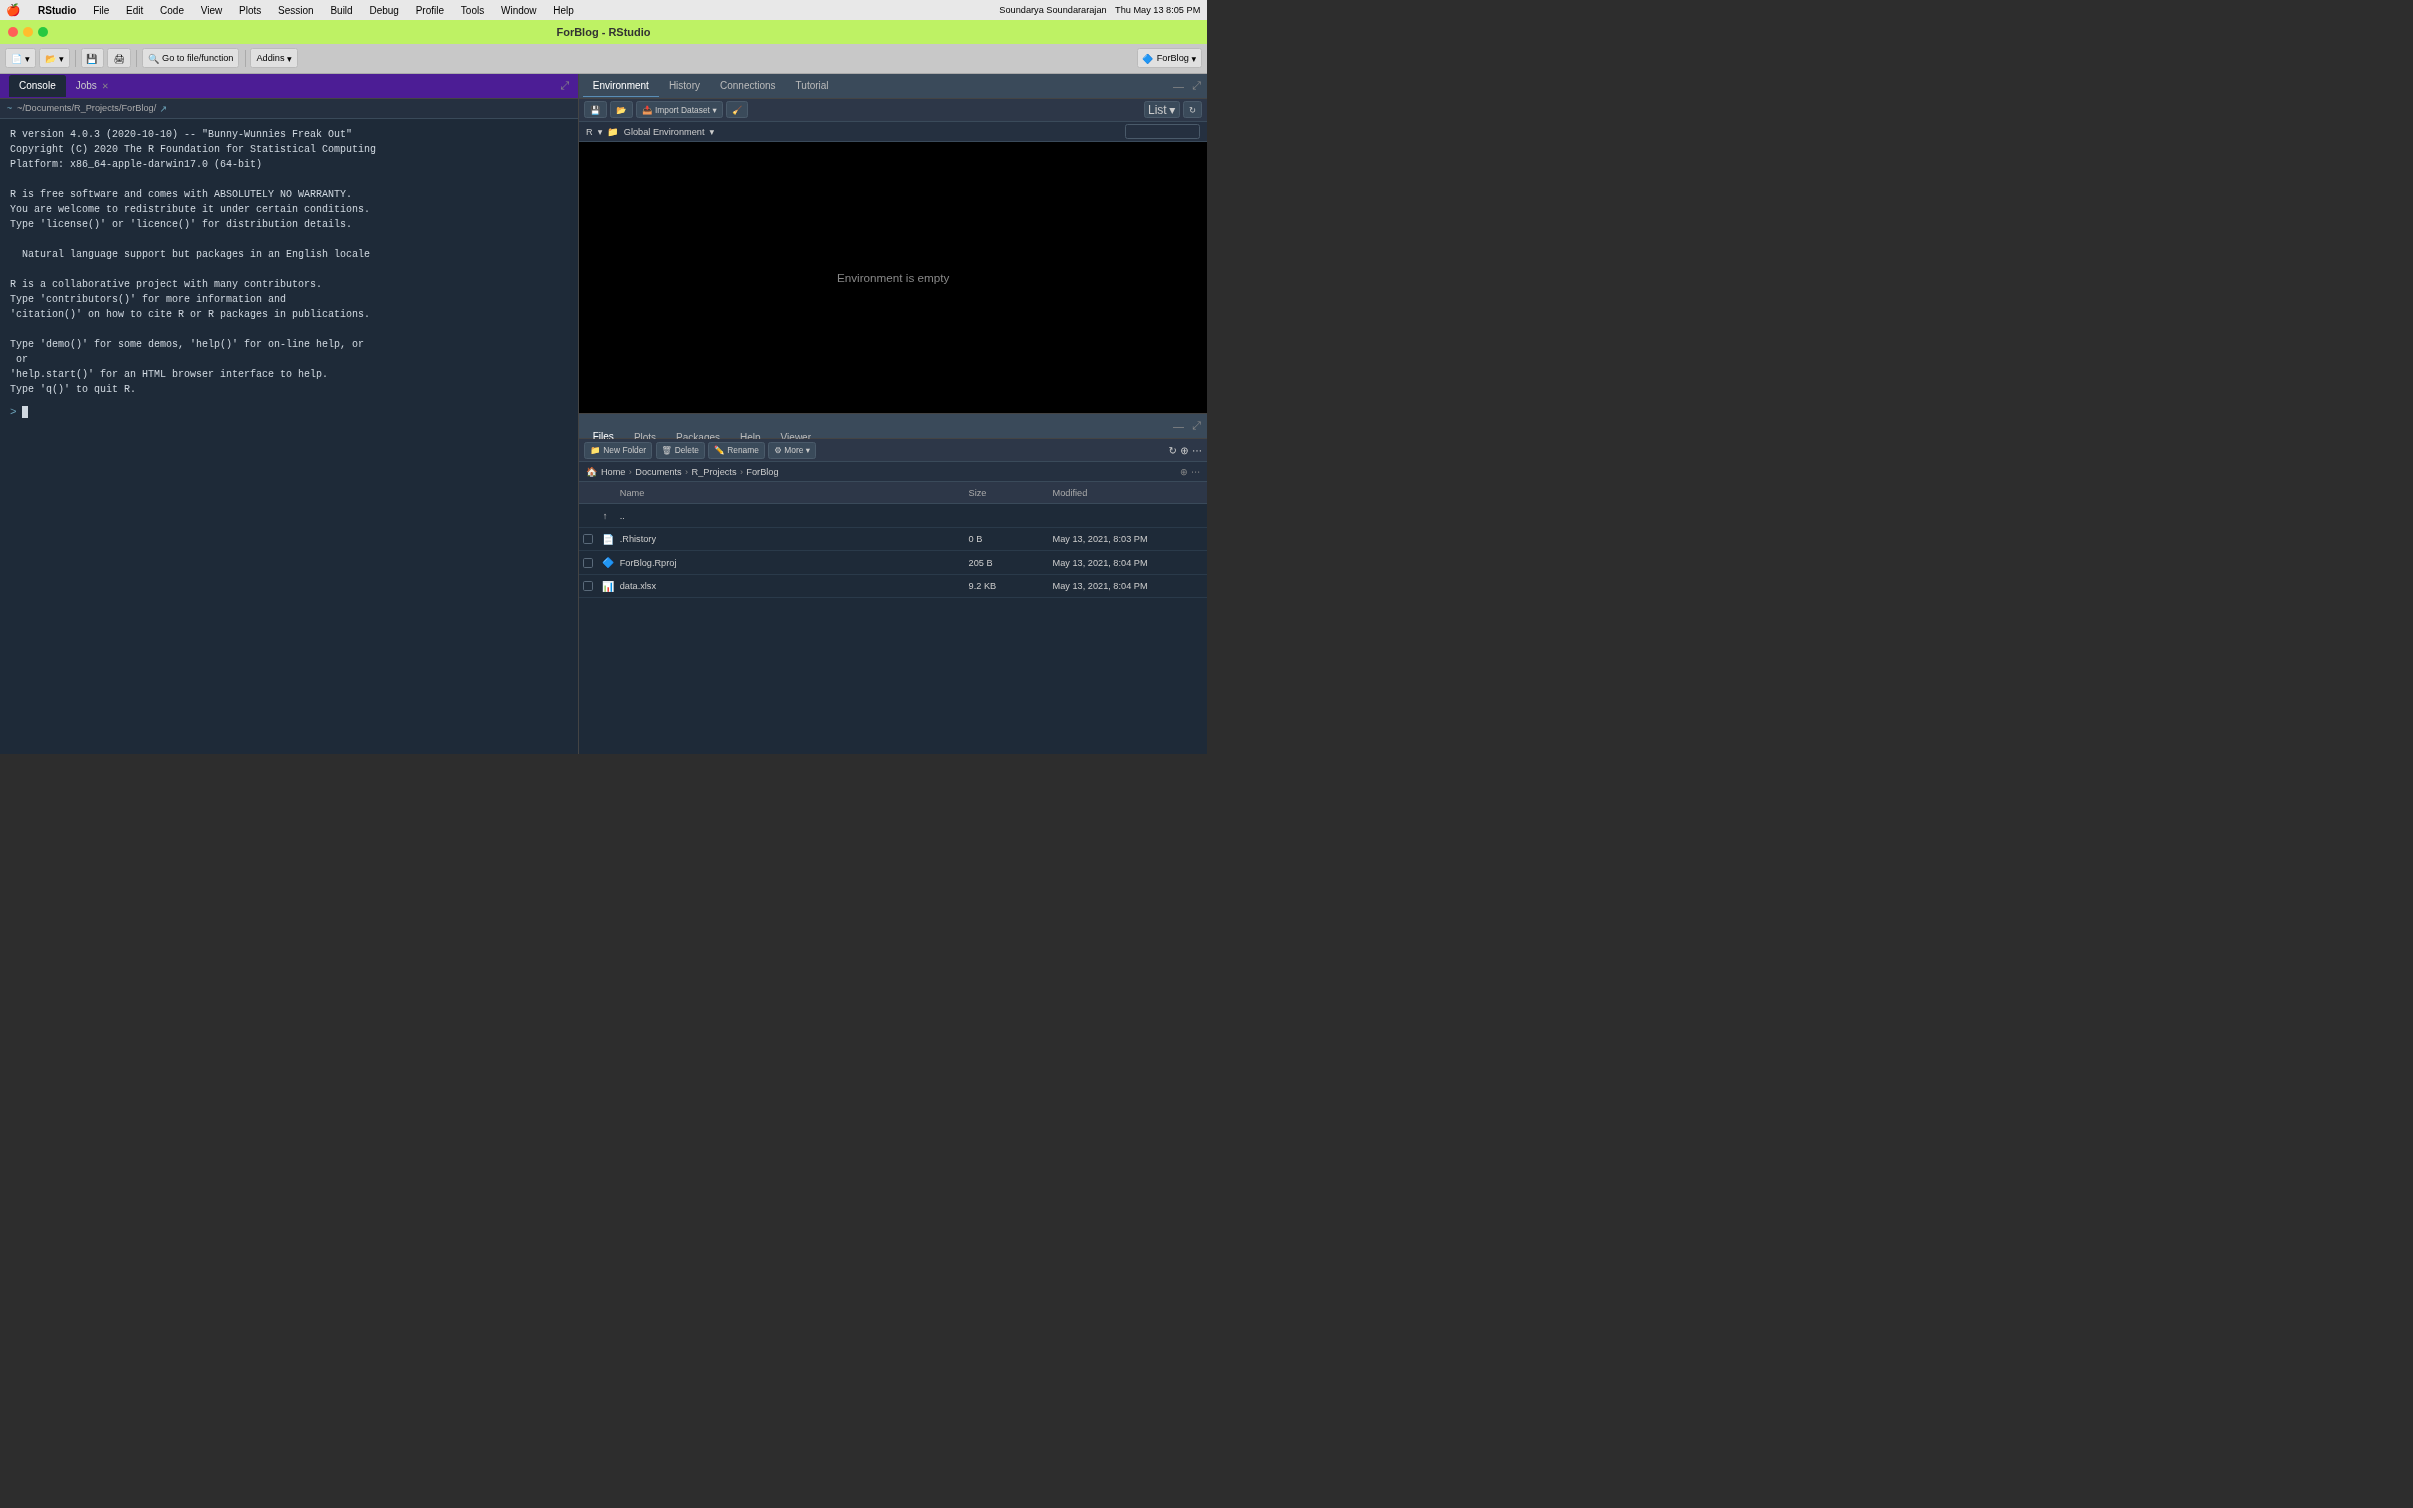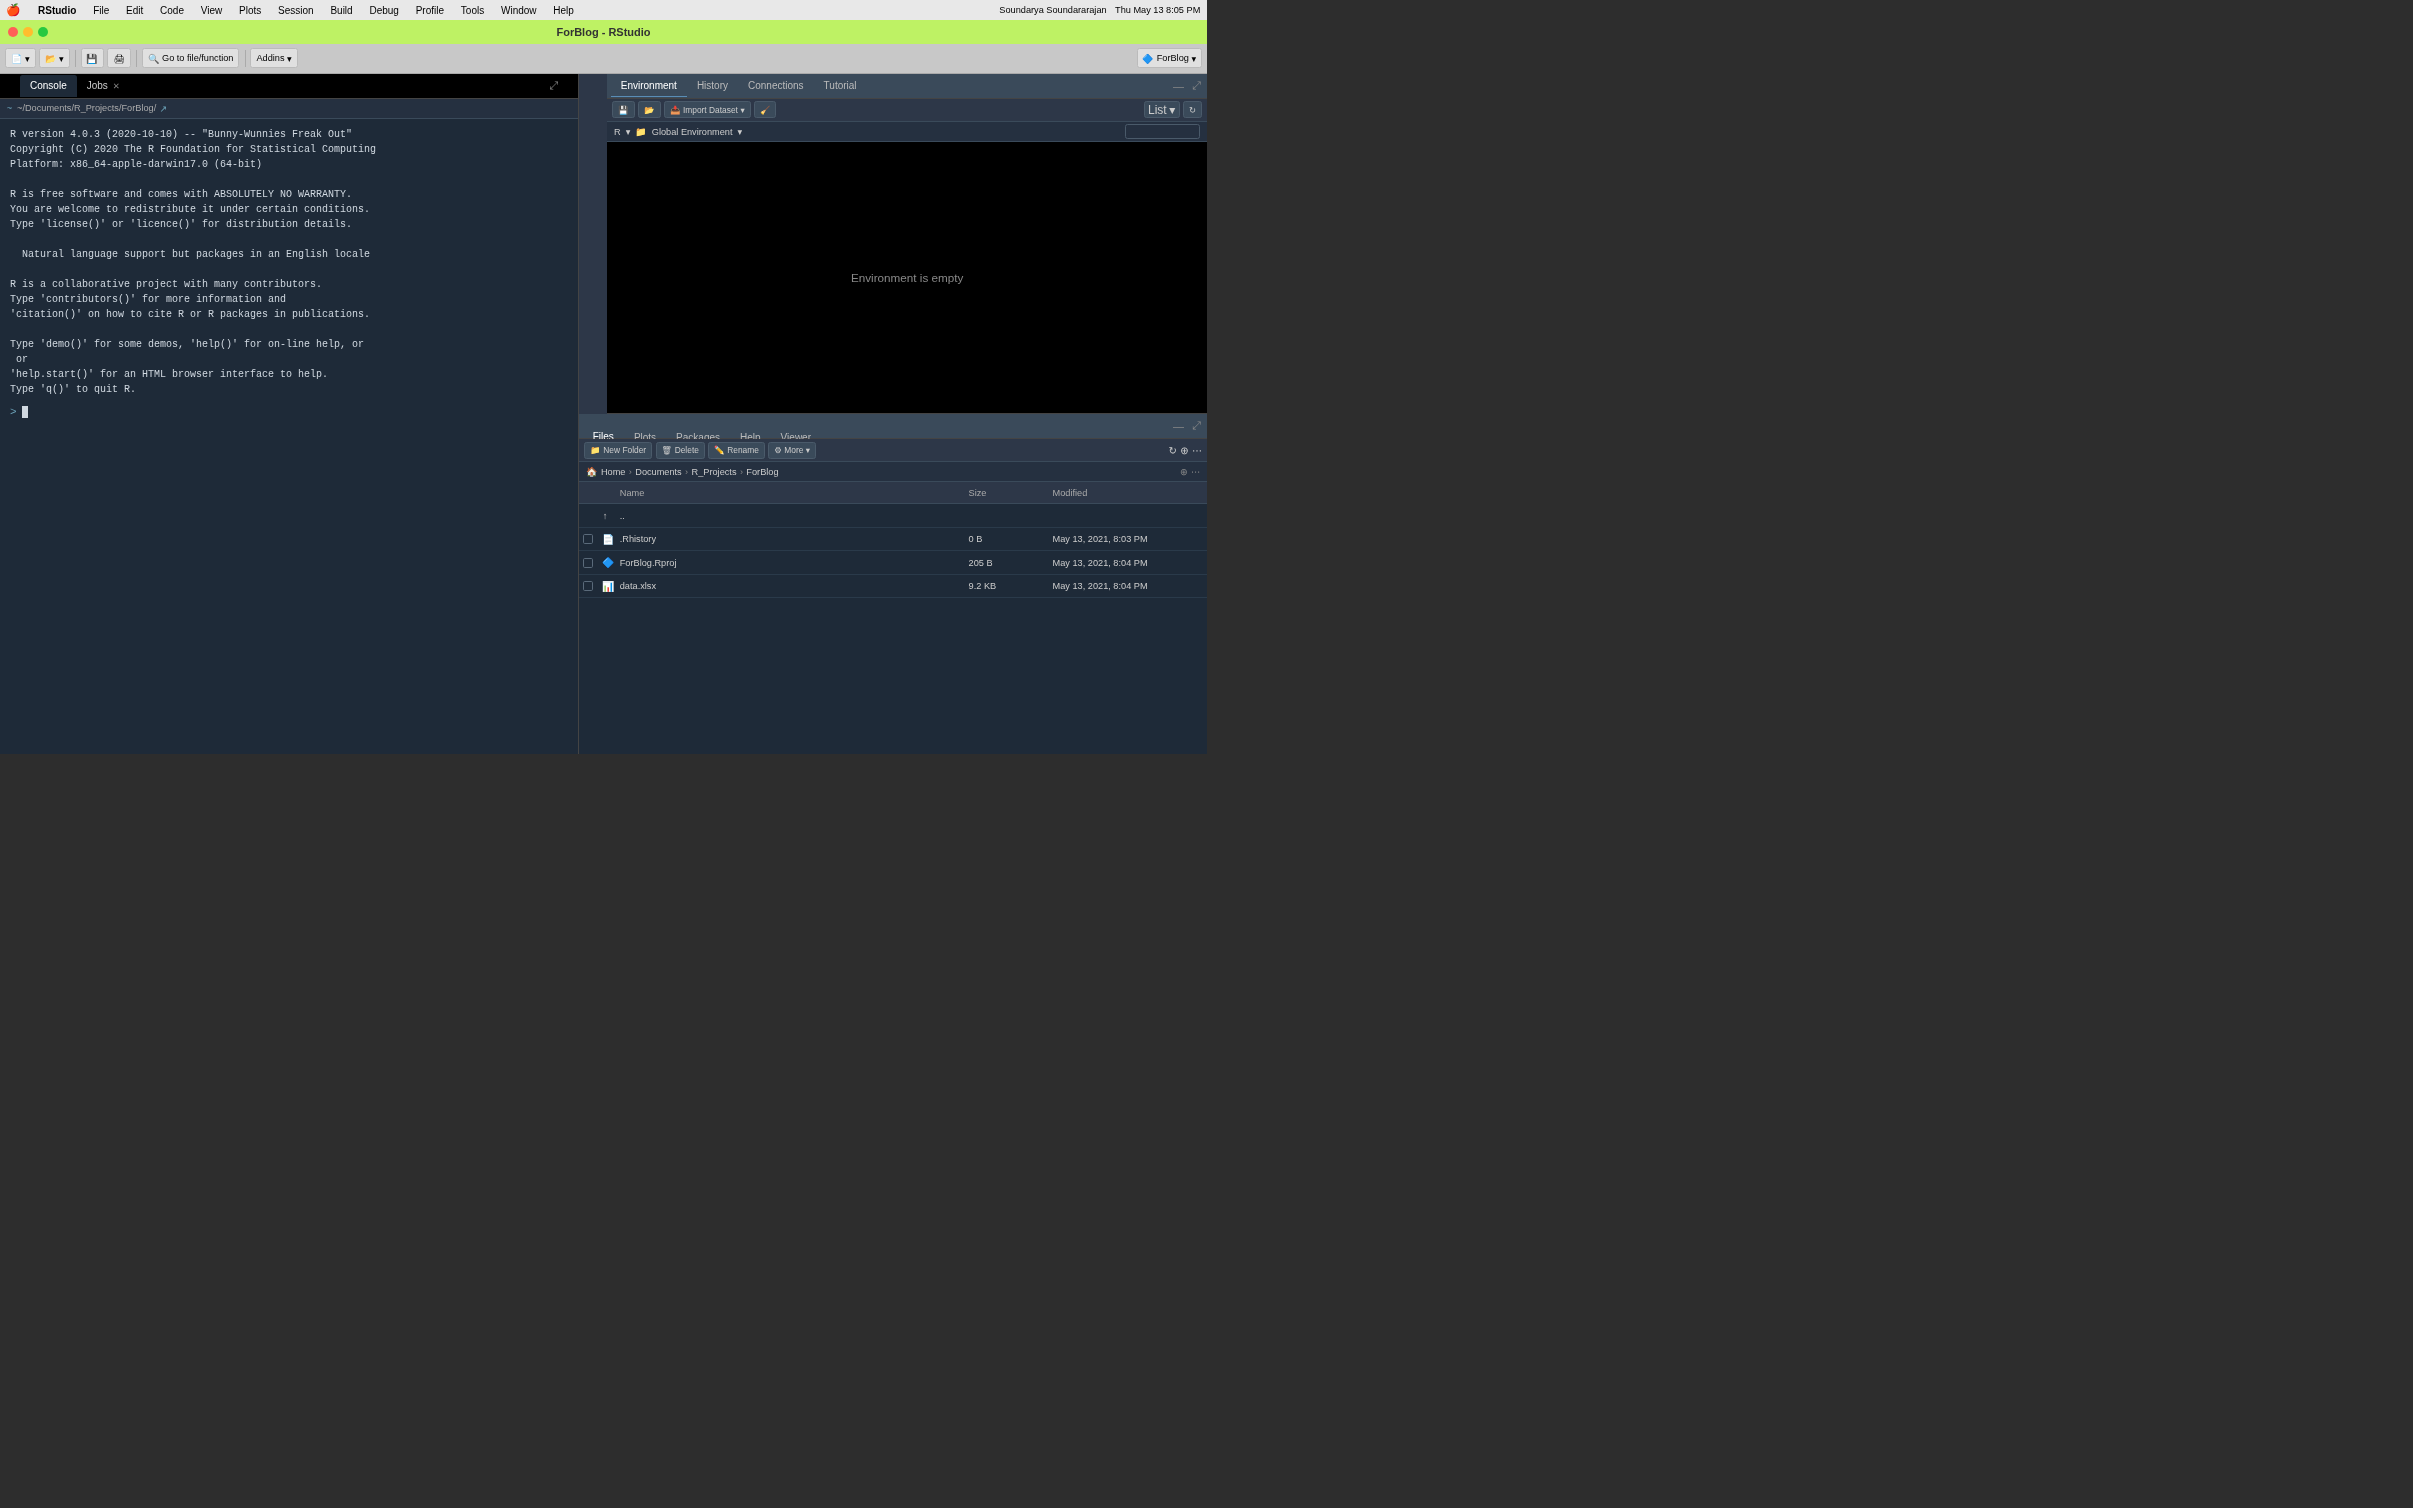--- a/index.html
+++ b/index.html
@@ -120,23 +120,23 @@
       background: #1e2a38;
       display: flex;
       flex-direction: column;
       border-right: 0.8px solid #444;
     }
 
     
     .tab-bar {
       display: flex;
       align-items: center;
-      background: #000000;
+      background: #4c1d95;
       height: 25px;
-      padding: 0 20px;
+      padding: 0 9px;
       border-bottom: 0.8px solid #444;
     }
     .tab {
       height: 22px;
       padding: 0 10px;
       display: flex;
       align-items: center;
       cursor: pointer;
       font-size: 10px;
       color: #ccc;
@@ -217,21 +217,20 @@
       flex-direction: column;
       background: #2d3748;
     }
 
     
     .right-top {
       height: 50%;
       display: flex;
       flex-direction: column;
       border-bottom: 0.8px solid #444;
-      margin-left: 28px;
     }
     .right-bottom {
       height: 50%;
       display: flex;
       flex-direction: column;
     }
 
     
     .pane-tab-bar {
       display: flex;

